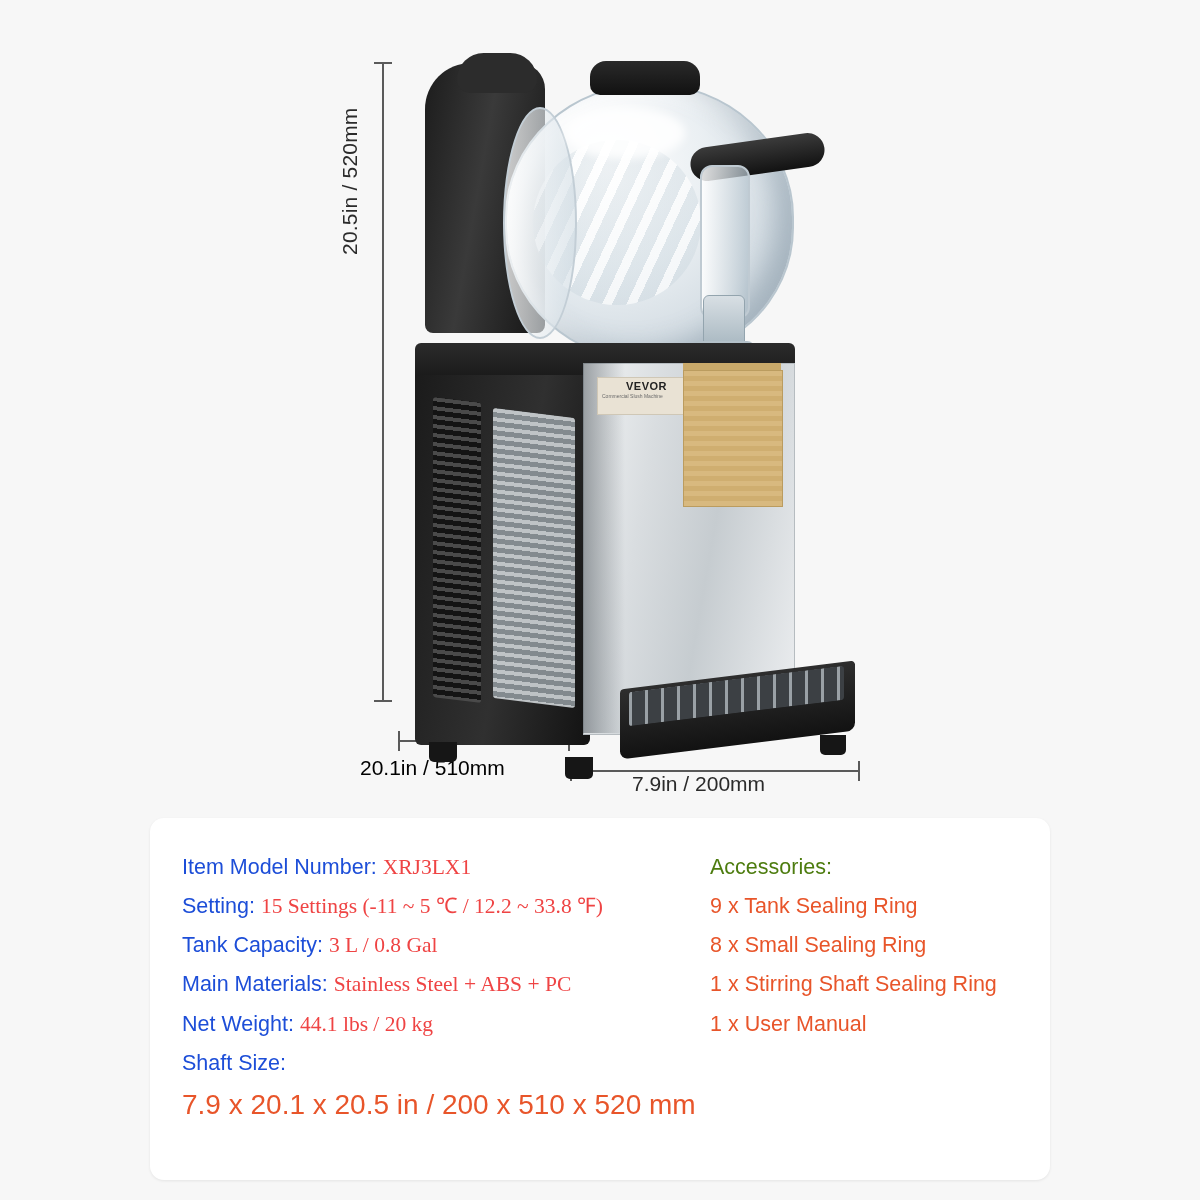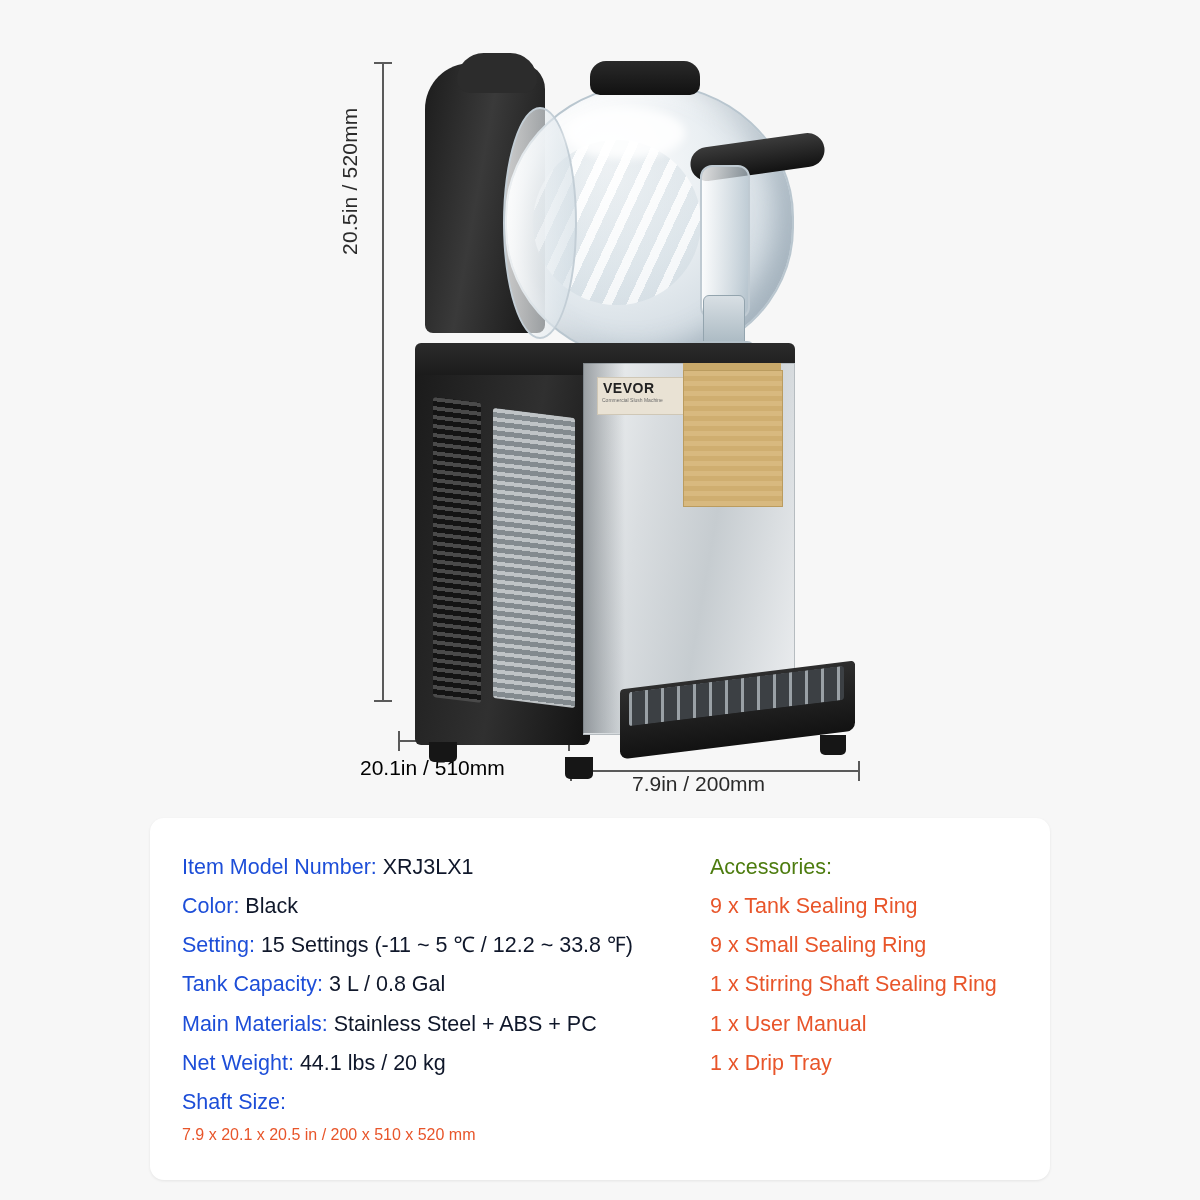--- a/index.html
+++ b/index.html
@@ -302,25 +302,26 @@
     position: absolute;
     left: 182px;
     top: 332px;
     width: 92px;
     height: 36px;
     background: #e9e2d4;
     border: 1px solid #cfc7b6;
   }
   .brand-plate span {
     display: block;
-    font-size: 14px;
+    font-size: 11px;
     font-weight: bold;
     color: #222;
     padding: 2px 0 0 5px;
     letter-spacing: .5px;
+    text-align: center;
   }
   .brand-plate small {
     display: block;
     font-size: 5px;
     color: #6b6b6b;
     padding: 1px 4px;
     line-height: 1.35;
   }
   .label-tag {
     position: absolute;
@@ -390,25 +391,25 @@
   .col-left { width: 528px; }
   .col-right { width: 330px; }
 
   .spec-row {
     font-size: 21.5px;
     line-height: 1.82;
     color: #333333;
     white-space: nowrap;
   }
   .spec-label { color: #1d4ed8; }
-  .spec-value { color: #0f172a; }
+  .spec-value { color: #ef4444; font-family: Liberation Serif, serif; }
   .spec-size-value {
     display: block;
     color: #e8552a;
-    font-size: 16px;
+    font-size: 28px;
     line-height: 1.6;
     white-space: nowrap;
   }
   .acc-title {
     font-size: 21.5px;
     line-height: 1.82;
     color: #4d7c0f;
   }
   .acc-item {
     font-size: 21.5px;
@@ -471,23 +472,20 @@
       <div class="foot-c"></div>
     </div>
   </div>
 
   <div class="spec-card">
     <div class="spec-cols">
 
       <div class="col-left">
         <div class="spec-row">
           <span class="spec-label">Item Model Number: </span><span class="spec-value">XRJ3LX1</span>
-        </div>
-        <div class="spec-row">
-          <span class="spec-label">Color: </span><span class="spec-value">Black</span>
         </div>
         <div class="spec-row">
           <span class="spec-label">Setting: </span><span class="spec-value">15 Settings (-11 ~ 5 ℃ / 12.2 ~ 33.8 ℉)</span>
         </div>
         <div class="spec-row">
           <span class="spec-label">Tank Capacity: </span><span class="spec-value">3 L / 0.8 Gal</span>
         </div>
         <div class="spec-row">
           <span class="spec-label">Main Materials: </span><span class="spec-value">Stainless Steel + ABS + PC</span>
         </div>
@@ -496,22 +494,21 @@
         </div>
         <div class="spec-row">
           <span class="spec-label">Shaft Size:</span>
           <span class="spec-size-value">7.9 x 20.1 x 20.5 in / 200 x 510 x 520 mm</span>
         </div>
       </div>
 
       <div class="col-right">
         <div class="acc-title">Accessories:</div>
         <div class="acc-item">9 x Tank Sealing Ring</div>
-        <div class="acc-item">9 x Small Sealing Ring</div>
+        <div class="acc-item">8 x Small Sealing Ring</div>
         <div class="acc-item">1 x Stirring Shaft Sealing Ring</div>
         <div class="acc-item">1 x User Manual</div>
-        <div class="acc-item">1 x Drip Tray</div>
       </div>
 
     </div>
   </div>
 
 </div>
 
 </body></html>

